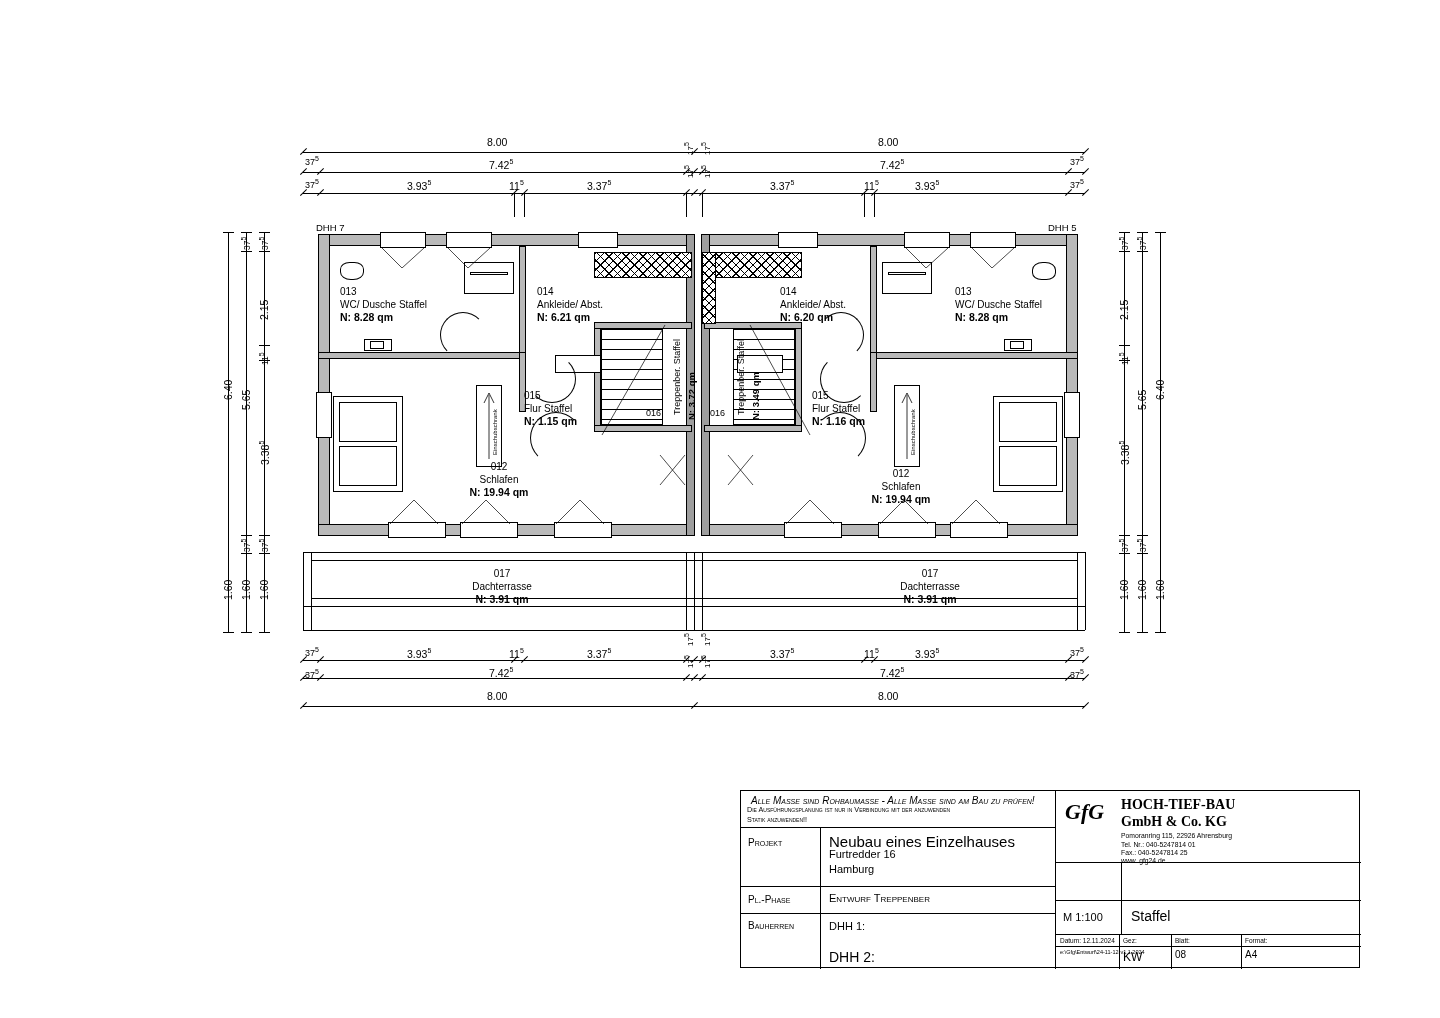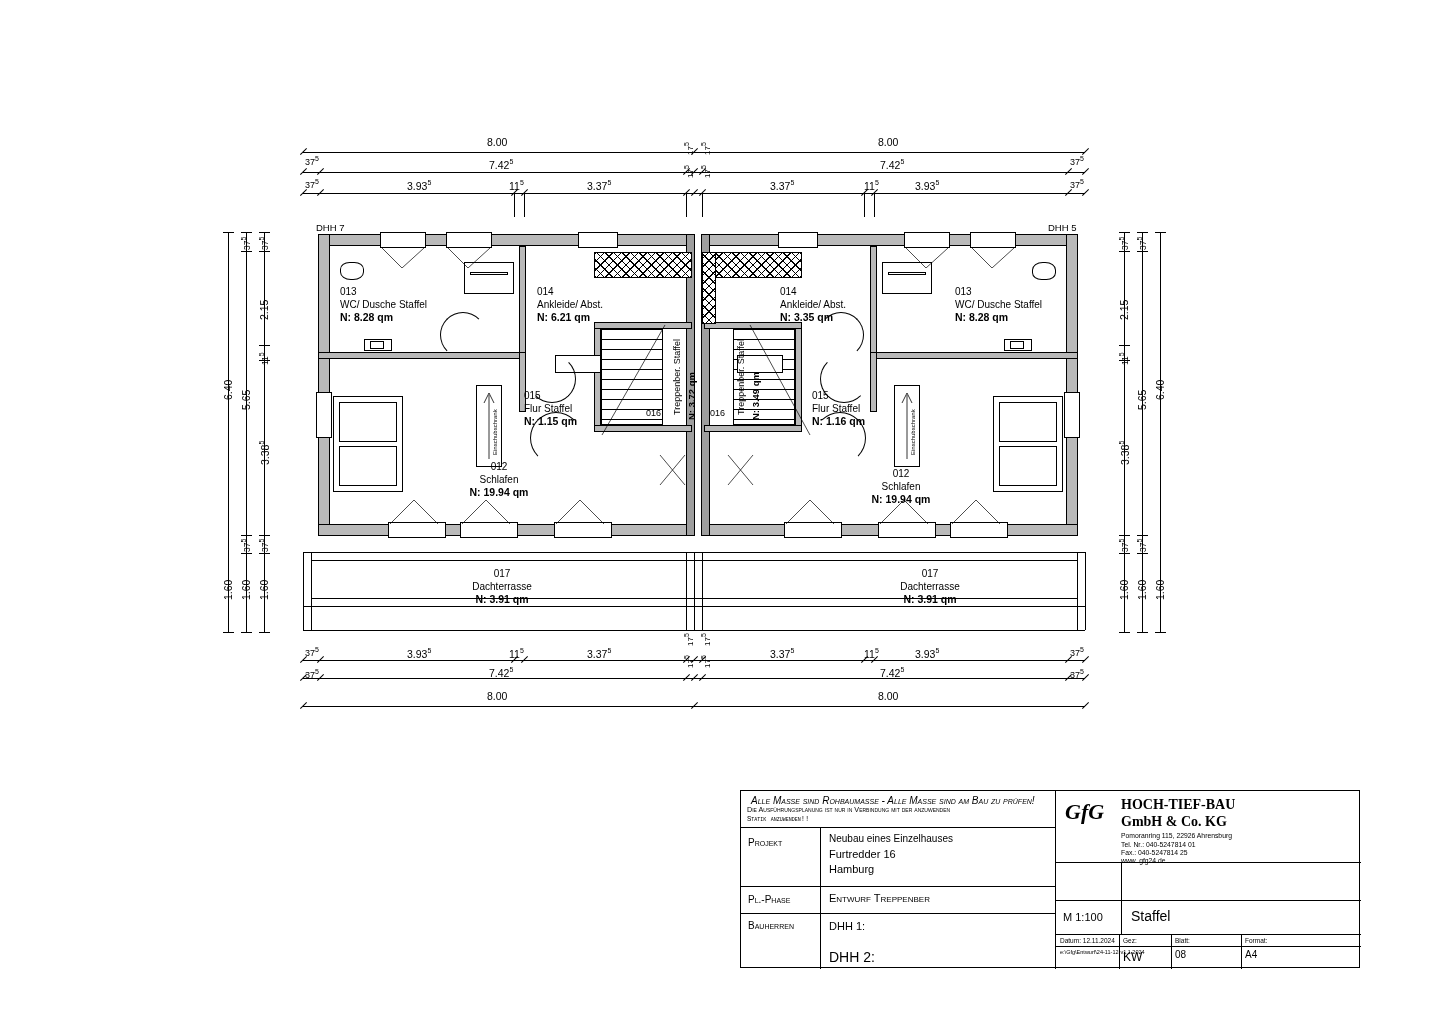--- a/index.html
+++ b/index.html
@@ -321,21 +321,21 @@
   </div>
 
   <div class="room-lbl" style="left:955px;top:285px;width:120px;text-align:left;">
     <div>013</div>
     <div>WC/ Dusche Staffel</div>
     <div><b>N: 8.28 qm</b></div>
   </div>
   <div class="room-lbl" style="left:780px;top:285px;width:120px;text-align:left;">
     <div>014</div>
     <div>Ankleide/ Abst.</div>
-    <div><b>N: 3.35 qm</b></div>
+    <div><b>N: 6.20 qm</b></div>
   </div>
   <div class="room-lbl" style="left:812px;top:389px;width:90px;text-align:left;">
     <div>015</div>
     <div>Flur Staffel</div>
     <div><b>N: 1.16 qm</b></div>
   </div>
   <div class="txt" style="left:710px;top:408px;font-size:9px;">016</div>
   <div class="rot" style="left:736px;top:415px;transform:rotate(-90deg);font-size:9px;">Treppenber. Staffel</div>
   <div class="rot" style="left:750px;top:420px;transform:rotate(-90deg);font-size:9.5px;font-weight:bold;">N: 3.49 qm</div>
   <div class="room-lbl" style="left:836px;top:467px;width:130px;">
@@ -394,26 +394,26 @@
   <div class="dimlbl" style="left:487px;top:690px;">8.00</div>
   <div class="dimlbl" style="left:878px;top:690px;">8.00</div>
 
   <div class="tb" style="left:740px;top:790px;width:620px;height:178px;">
 
     <div class="cell" style="left:0;top:0;width:315px;height:178px;border-right:1.3px solid #000;"></div>
 
     <div class="cell" style="left:0;top:0;width:315px;height:37px;border-bottom:1.3px solid #000;"></div>
     <div class="tbl sc" style="left:10px;top:4px;font-size:10px;font-style:italic;">Alle Maße sind Rohbaumaße -  Alle Maße sind am Bau zu prüfen!</div>
     <div class="tbl sc" style="left:6px;top:14px;font-size:7.2px;">Die Ausführungsplanung ist nur in Verbindung mit der anzuwenden</div>
-    <div class="tbl sc" style="left:6px;top:24px;font-size:7.2px;font-family:Liberation Mono, monospace;">Statik anzuwenden!!</div>
+    <div class="tbl sc" style="left:6px;top:24px;font-size:7.2px;">Statik anzuwenden!!</div>
 
     <div class="cell" style="left:0;top:37px;width:315px;height:59px;border-bottom:1.3px solid #000;"></div>
     <div class="cell" style="left:0;top:37px;width:80px;height:59px;border-right:1.3px solid #000;"></div>
     <div class="tbl sc" style="left:7px;top:46px;font-size:10px;">Projekt</div>
-    <div class="tbl" style="left:88px;top:42px;font-size:10px;">Neubau eines Einzelhauses</div>
+    <div class="tbl" style="left:88px;top:42px;font-size:15px;">Neubau eines Einzelhauses</div>
     <div class="tbl" style="left:88px;top:57px;font-size:11px;">Furtredder 16</div>
     <div class="tbl" style="left:88px;top:72px;font-size:11px;">Hamburg</div>
 
     <div class="cell" style="left:0;top:96px;width:315px;height:27px;border-bottom:1.3px solid #000;"></div>
     <div class="cell" style="left:0;top:96px;width:80px;height:27px;border-right:1.3px solid #000;"></div>
     <div class="tbl sc" style="left:7px;top:103px;font-size:10px;">Pl.-Phase</div>
     <div class="tbl sc" style="left:88px;top:101px;font-size:11px;">Entwurf Treppenber</div>
 
     <div class="cell" style="left:0;top:123px;width:80px;height:55px;border-right:1.3px solid #000;"></div>
     <div class="tbl sc" style="left:7px;top:129px;font-size:10px;">Bauherren</div>

